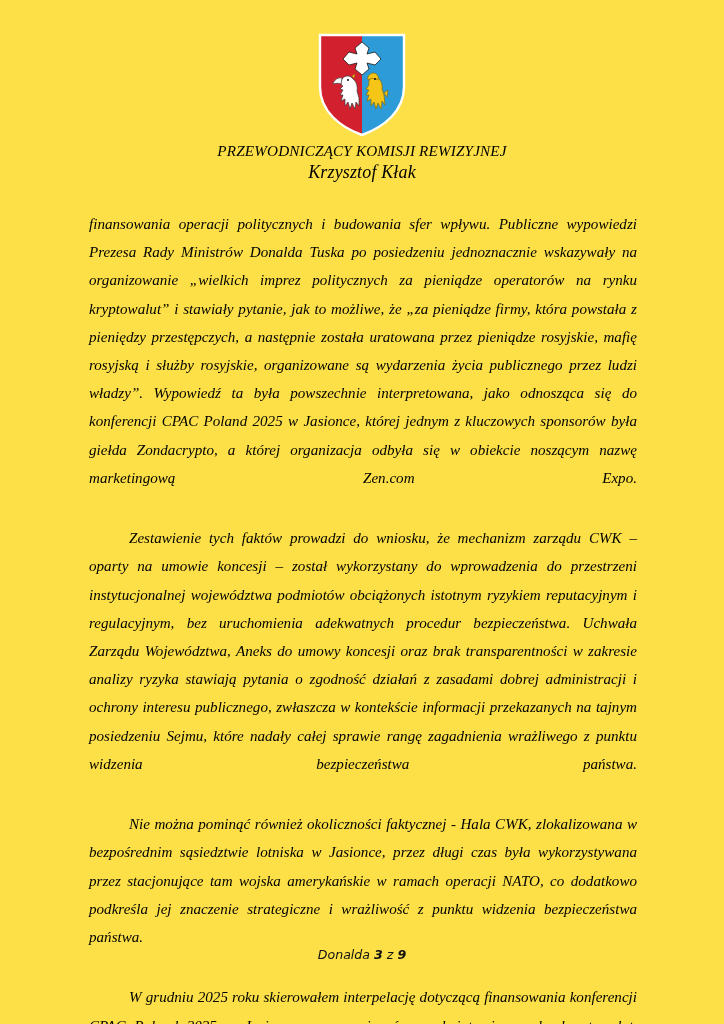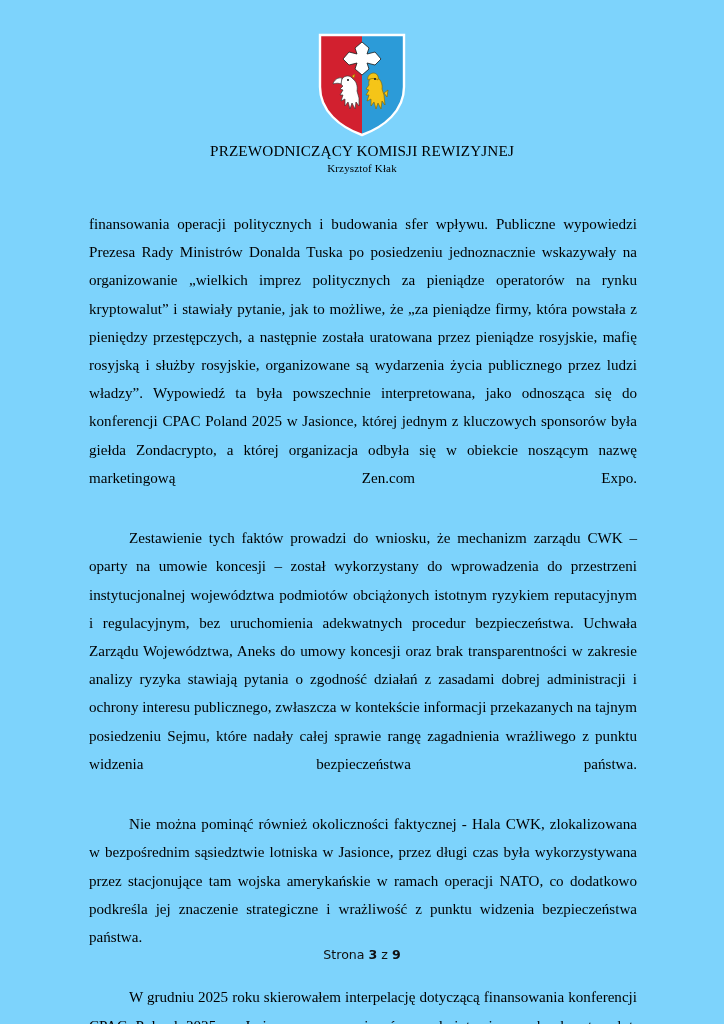--- a/index.html
+++ b/index.html
@@ -5,26 +5,27 @@
 <style>
   html, body {
     margin: 0;
     padding: 0;
     background: #ffffff;
   }
   .page {
     position: relative;
     width: 724px;
     height: 1024px;
-    background: #7dd3fc;
+    background: #fde047;
     margin: 0 auto;
     overflow: hidden;
     font-family: "Liberation Serif", "DejaVu Serif", serif;
     color: #000000;
     box-sizing: border-box;
+    font-style: italic;
   }
 
   
   .emblem-wrap {
     position: absolute;
     top: 33px;
     left: 0;
     width: 100%;
     display: flex;
     justify-content: center;
@@ -43,21 +44,21 @@
     width: 100%;
     text-align: center;
     line-height: 1.28;
   }
   .doc-header .hline {
     font-size: 15.2px;
     letter-spacing: 0.15px;
     white-space: nowrap;
   }
   .doc-header .hname {
-    font-size: 11px;
+    font-size: 18px;
     letter-spacing: 0.15px;
     margin-top: 1px;
   }
 
   
   .body-text {
     position: absolute;
     top: 206px;
     left: 85px;
     width: 556px;
@@ -147,16 +148,16 @@
   </div>
 
   <div class="body-text">
     <p>finansowania operacji politycznych i budowania sfer wpływu. Publiczne wypowiedzi Prezesa Rady Ministrów Donalda Tuska po posiedzeniu jednoznacznie wskazywały na organizowanie „wielkich imprez politycznych za pieniądze operatorów na rynku kryptowalut” i stawiały pytanie, jak to możliwe, że „za pieniądze firmy, która powstała z pieniędzy przestępczych, a następnie została uratowana przez pieniądze rosyjskie, mafię rosyjską i służby rosyjskie, organizowane są wydarzenia życia publicznego przez ludzi władzy”. Wypowiedź ta była powszechnie interpretowana, jako odnosząca się do konferencji CPAC Poland 2025 w Jasionce, której jednym z kluczowych sponsorów była giełda Zondacrypto, a której organizacja odbyła się w obiekcie noszącym nazwę marketingową Zen.com Expo.</p>
     <p class="indent">Zestawienie tych faktów prowadzi do wniosku, że mechanizm zarządu CWK – oparty na umowie koncesji – został wykorzystany do wprowadzenia do przestrzeni instytucjonalnej województwa podmiotów obciążonych istotnym ryzykiem reputacyjnym i regulacyjnym, bez uruchomienia adekwatnych procedur bezpieczeństwa. Uchwała Zarządu Województwa, Aneks do umowy koncesji oraz brak transparentności w zakresie analizy ryzyka stawiają pytania o zgodność działań z zasadami dobrej administracji i ochrony interesu publicznego, zwłaszcza w kontekście informacji przekazanych na tajnym posiedzeniu Sejmu, które nadały całej sprawie rangę zagadnienia wrażliwego z punktu widzenia bezpieczeństwa państwa.</p>
     <p class="indent">Nie można pominąć również okoliczności faktycznej - Hala CWK, zlokalizowana w bezpośrednim sąsiedztwie lotniska w Jasionce, przez długi czas była wykorzystywana przez stacjonujące tam wojska amerykańskie w ramach operacji NATO, co dodatkowo podkreśla jej znaczenie strategiczne i wrażliwość z punktu widzenia bezpieczeństwa państwa.</p>
     <p class="indent">W grudniu 2025 roku skierowałem interpelację dotyczącą finansowania konferencji CPAC Poland 2025 w Jasionce oraz powiązań z podmiotami z rynku kryptowalut. Wskazywałem wówczas na wątpliwości związane z wydatkowaniem środków publicznych na organizację wydarzenia o charakterze politycznym, w obiekcie należącym do samorządu województwa, w bezpośrednim sąsiedztwie infrastruktury krytycznej. Pytałem między innymi, dlaczego porozumienie z Telewizją Republika nie przewidywało zasad informowania o współorganizacji i kontroli nad doborem sponsorów, czy marszałek wiedział, że głównym</p>
   </div>
 
   <div class="footer">
-    <span>Strona </span><b>3</b><span> z </span><b>9</b>
+    <span>Donalda </span><b>3</b><span> z </span><b>9</b>
   </div>
 
 </div>
 
 </body></html>

